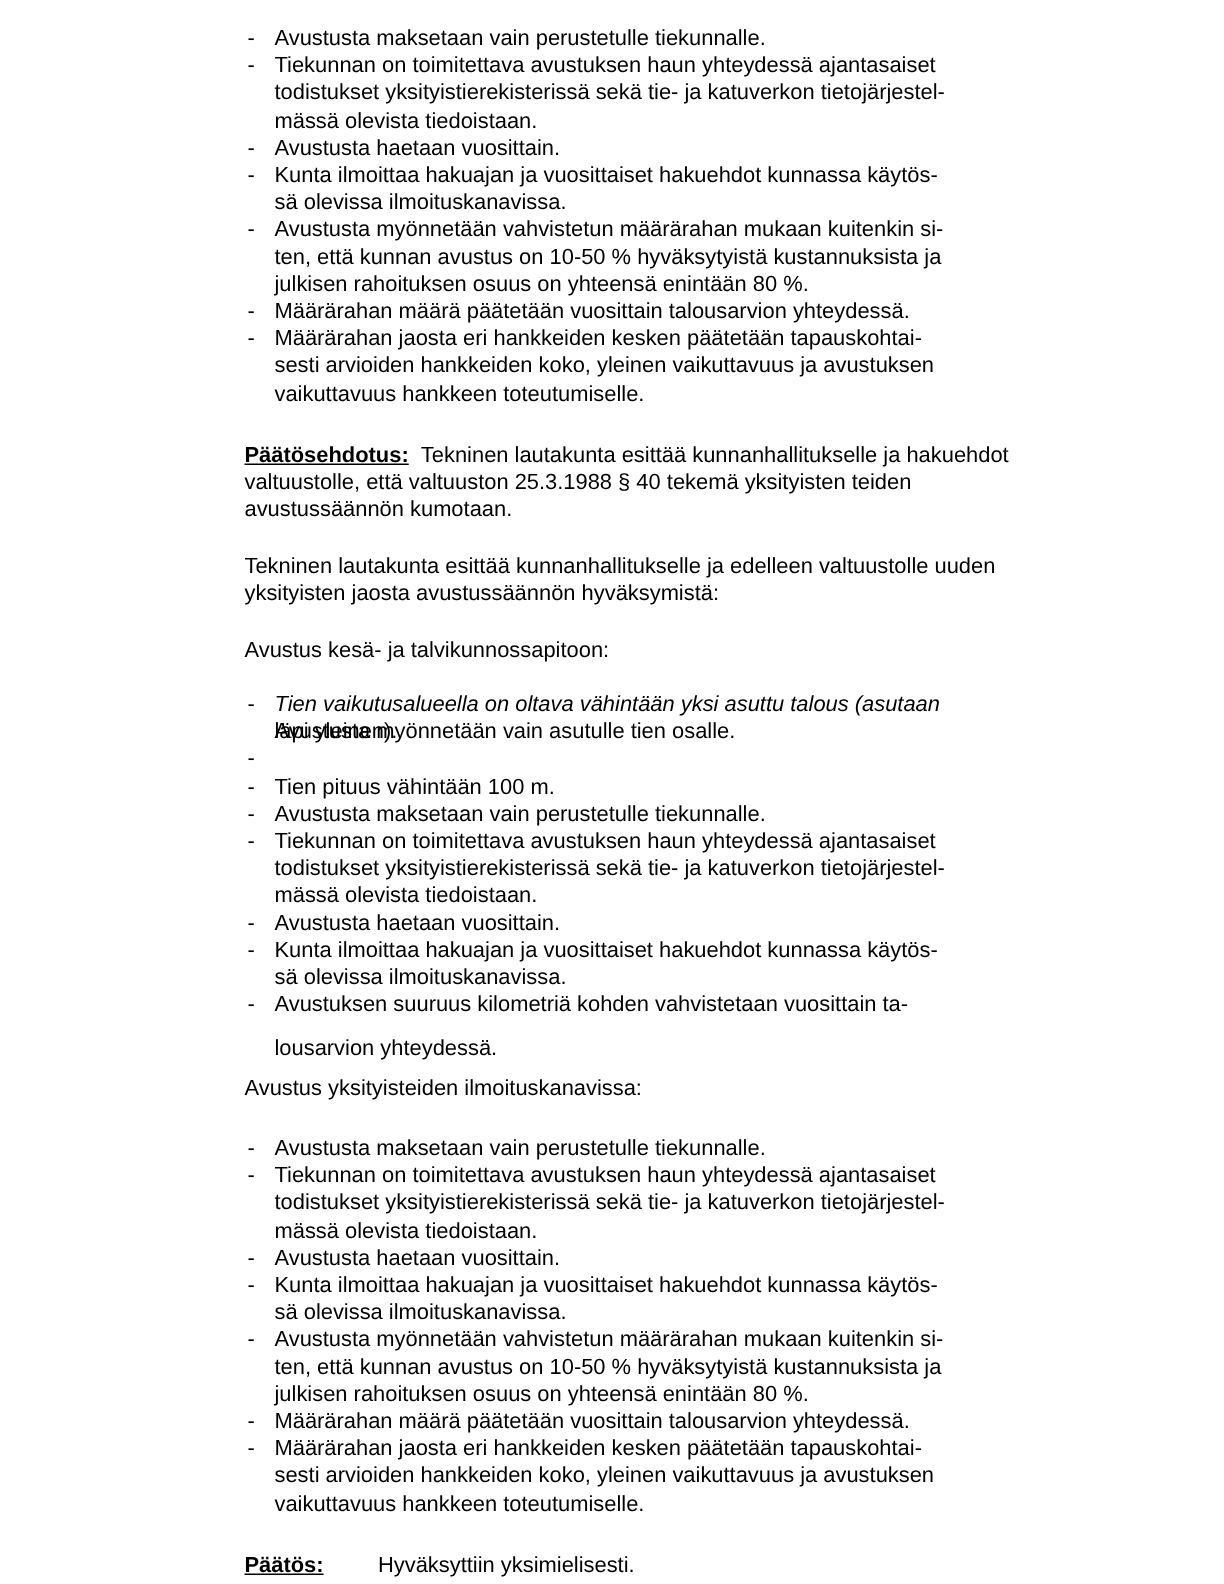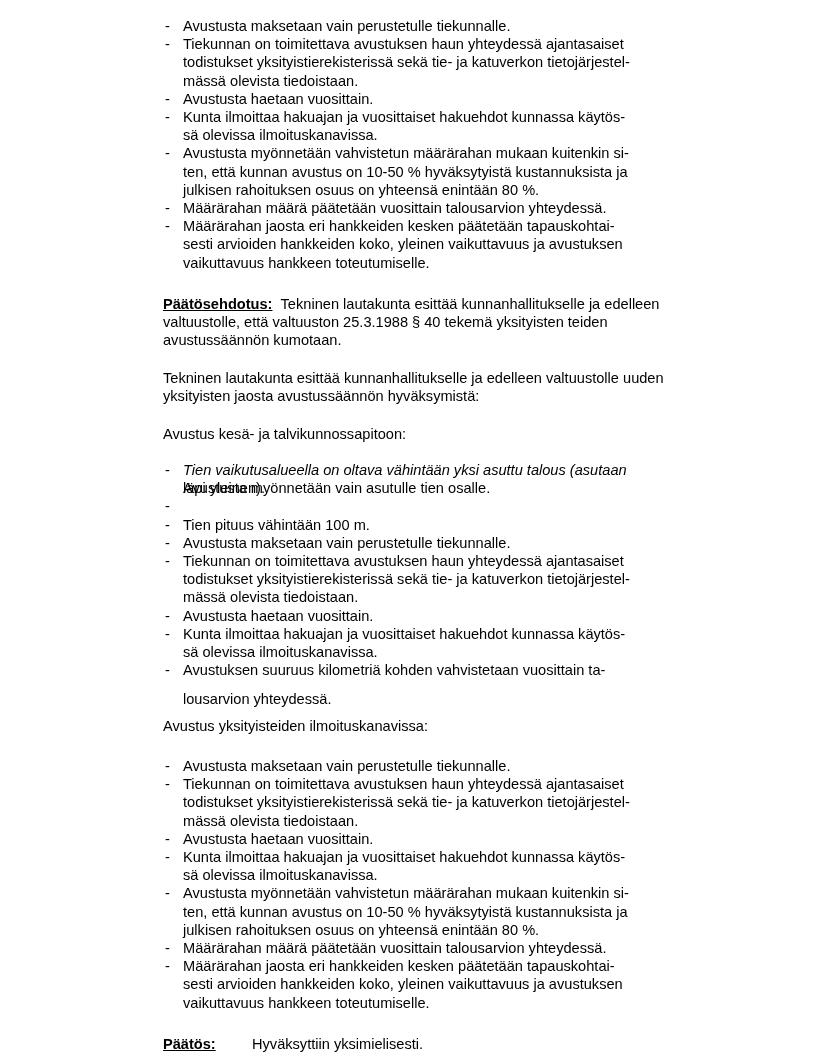--- a/index.html
+++ b/index.html
@@ -74,21 +74,21 @@
     <div class="line bt" style="top: 920.8px;">julkisen rahoituksen osuus on yhteensä enintään 80 %.</div>
     <div class="line dash" style="top: 939px;">-</div>
     <div class="line bt" style="top: 939px;">Määrärahan määrä päätetään vuosittain talousarvion yhteydessä.</div>
     <div class="line dash" style="top: 957.2px;">-</div>
     <div class="line bt" style="top: 957.2px;">Määrärahan jaosta eri hankkeiden kesken päätetään tapauskohtai-</div>
     <div class="line bt" style="top: 975.4px;">sesti arvioiden hankkeiden koko, yleinen vaikuttavuus ja avustuksen</div>
     <div class="line bt" style="top: 993.6px;">vaikuttavuus hankkeen toteutumiselle.</div>
   </div>
 
 <div class="line pl" style="top:295px">
-  <span class="label">Päätösehdotus:</span>&nbsp;&nbsp;<span>Tekninen lautakunta esittää kunnanhallitukselle ja edelleen</span>
+  <span class="label">Päätösehdotus:</span>&nbsp;&nbsp;<span>Tekninen lautakunta esittää kunnanhallitukselle ja hakuehdot</span>
 </div>
 <div class="line pl" style="top:313px">valtuustolle, että valtuuston 25.3.1988 § 40 tekemä yksityisten teiden</div>
 <div class="line pl" style="top:331px">avustussäännön kumotaan.</div>
 
 <div class="line pl" style="top:369px">Tekninen lautakunta esittää kunnanhallitukselle ja edelleen valtuustolle uuden</div>
 <div class="line pl" style="top:387px">yksityisten jaosta avustussäännön hyväksymistä:</div>
 
 <div class="line pl" style="top:425px">Avustus kesä- ja talvikunnossapitoon:</div>
 <div class="line pl" style="top:717px">Avustus yksityisteiden ilmoituskanavissa:</div>
 

